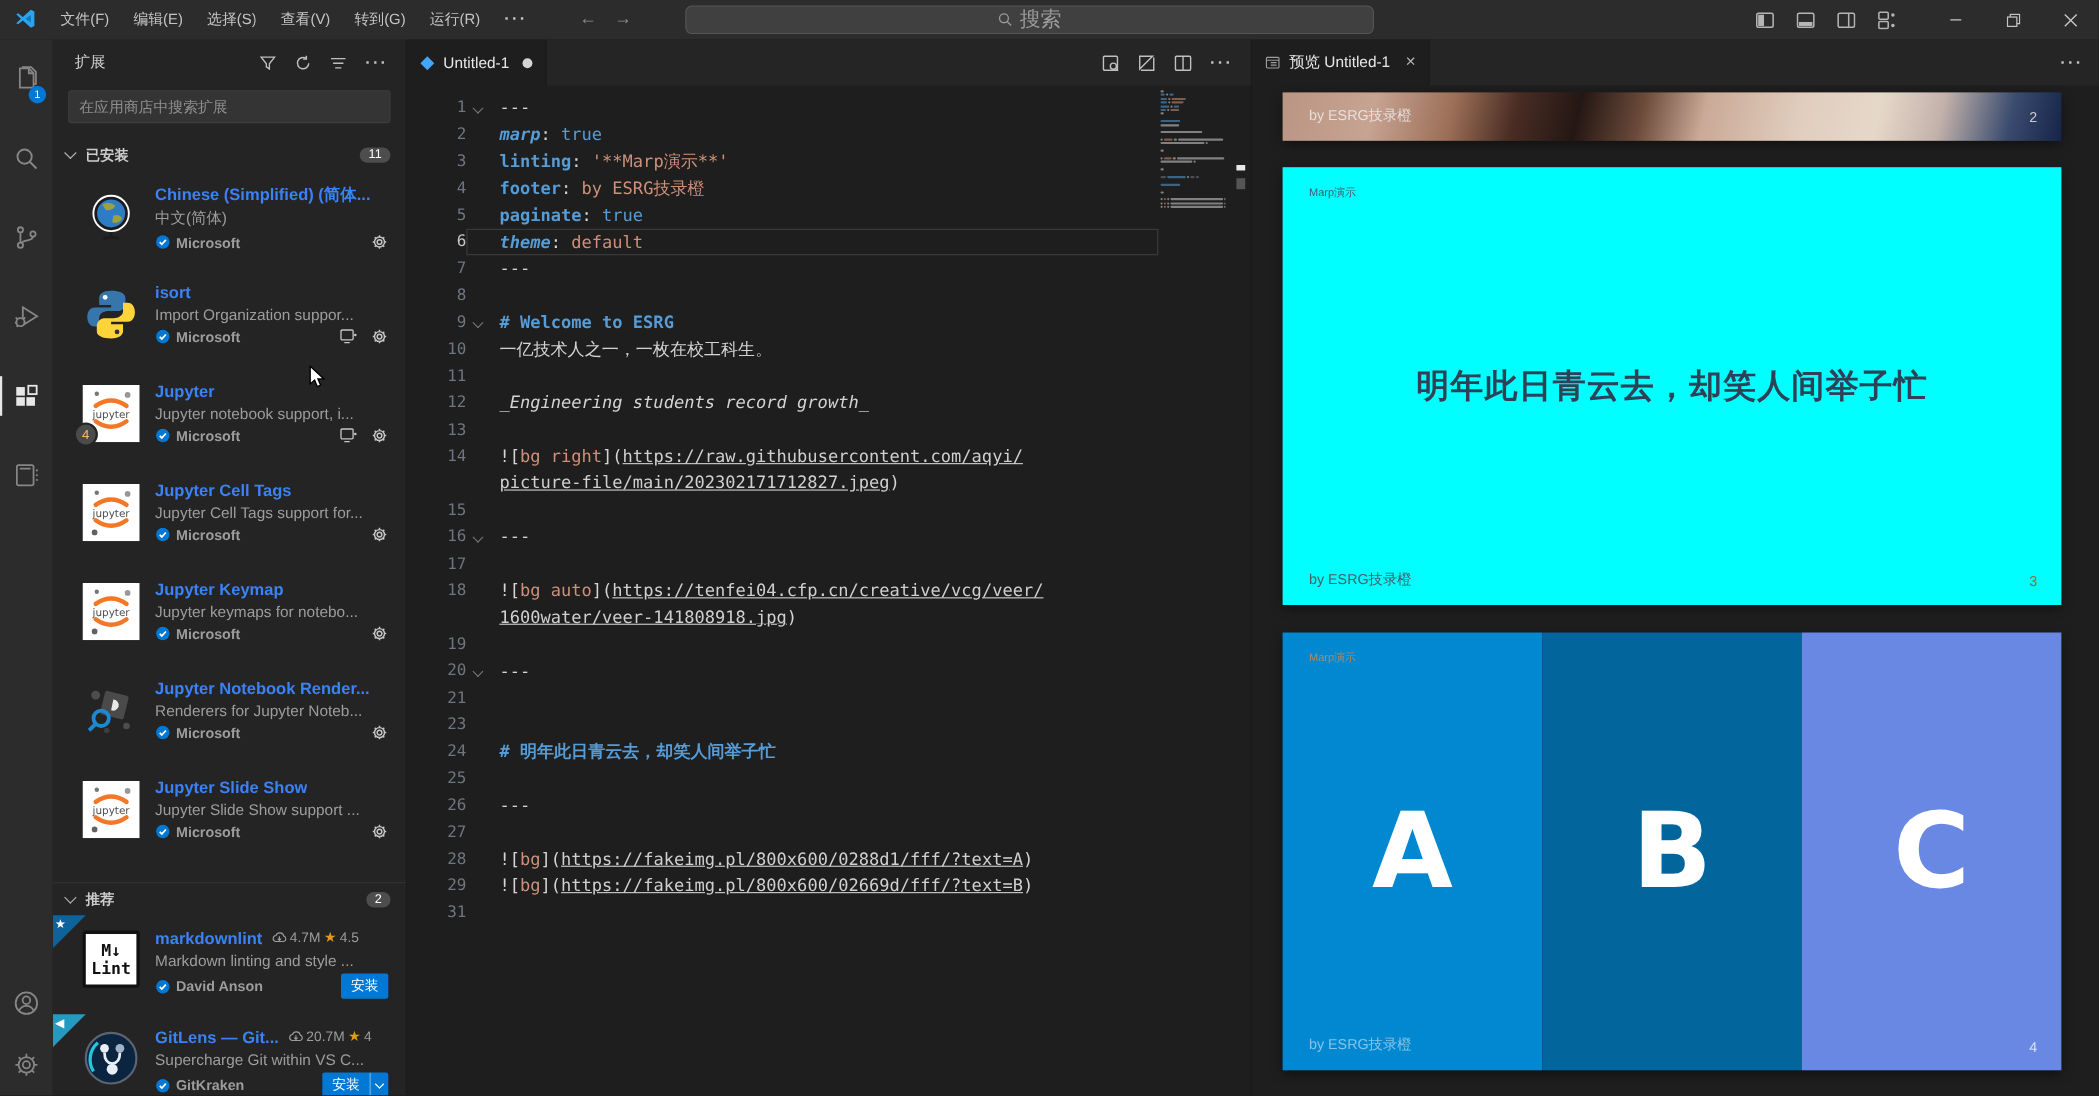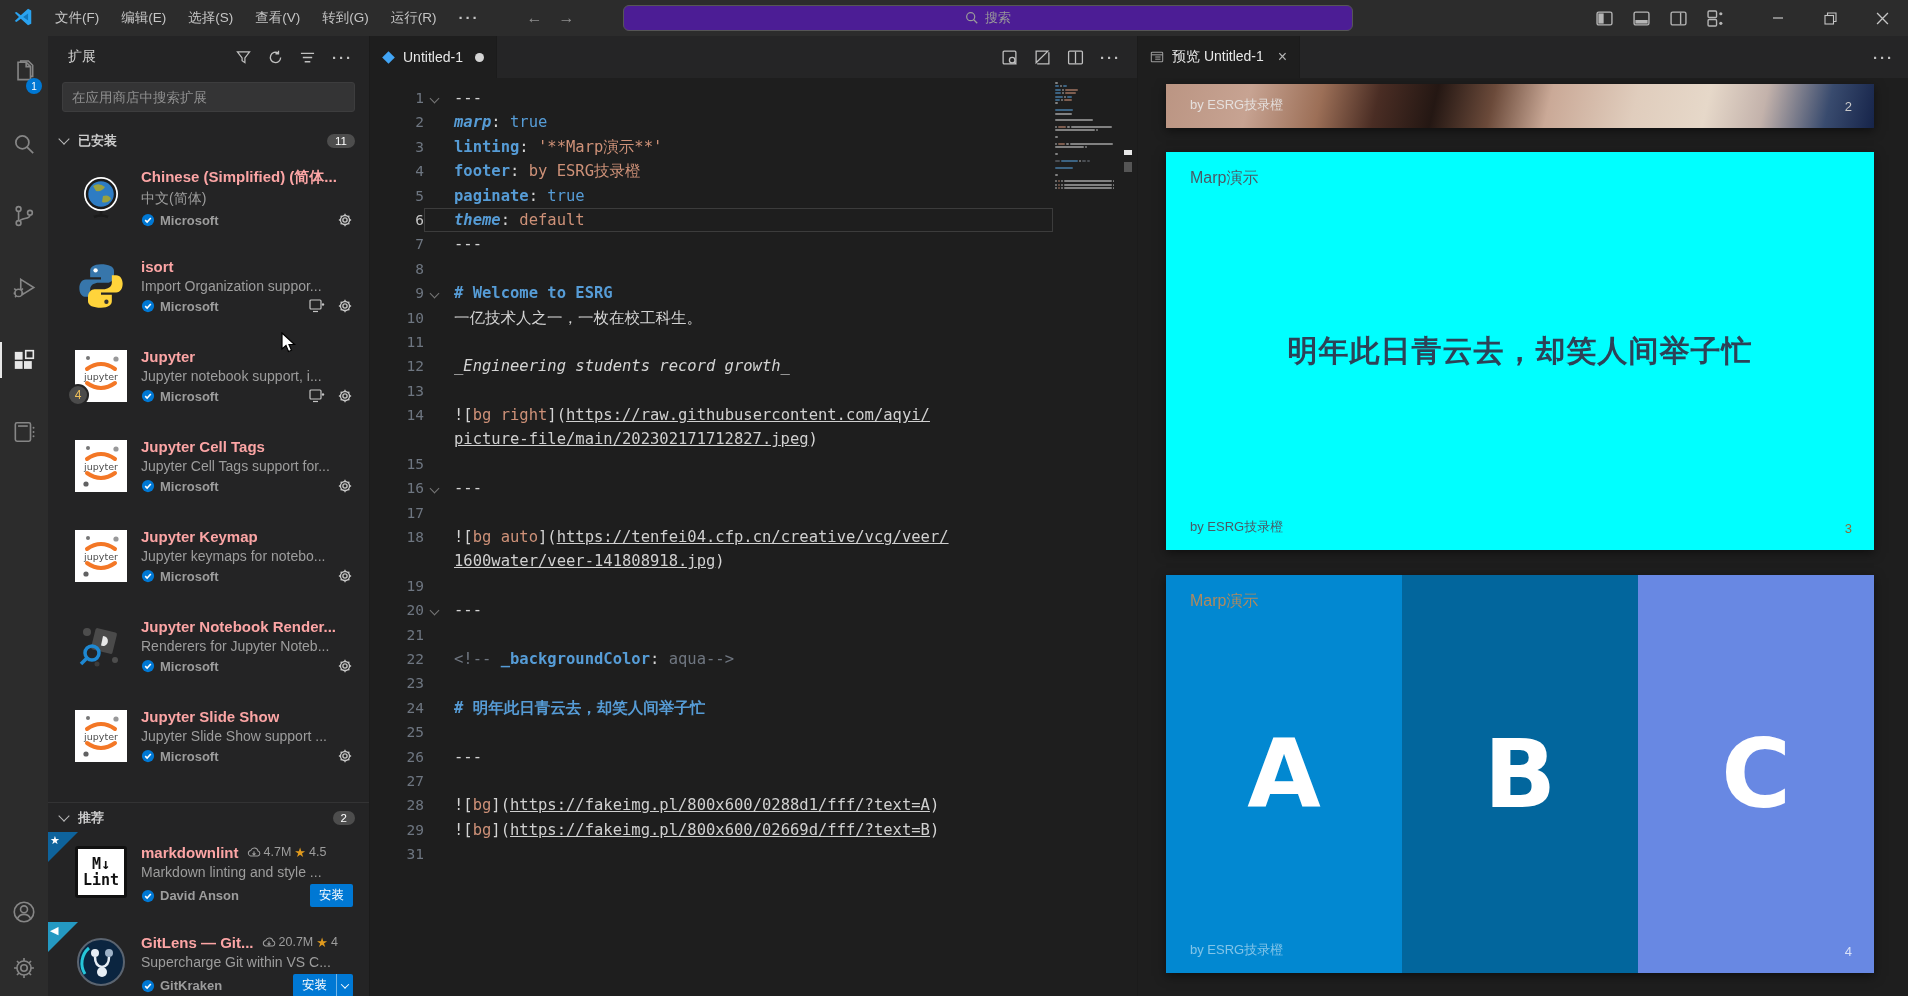--- a/index.html
+++ b/index.html
@@ -5,23 +5,23 @@
   * { box-sizing: border-box; margin:0; padding:0; }
   html,body { width:1908px; height:996px; overflow:hidden; background:#1e1e1e;
     font-family:"Liberation Sans","DejaVu Sans",sans-serif; }
   .app { position:relative; width:1908px; height:996px; background:#1e1e1e; color:#cccccc; }
 
   
   .titlebar { position:relative; height:36px; background:#2c2c2c; display:flex; align-items:center; font-size:13.5px; color:#c5c5c5; }
   .vslogo { width:22px; height:22px; margin:0 10px 0 12px; flex:0 0 auto; }
   .menu-item { padding:0 11px; height:26px; line-height:26px; border-radius:5px; cursor:default; }
   .nav-arrows { display:flex; gap:16px; margin-left:36px; color:#8f8f8f; font-size:16px; }
-  .searchbox { position:absolute; left:623px; top:5px; width:730px; height:26px; background:#4c1d95;
+  .searchbox { position:absolute; left:623px; top:5px; width:626px; height:26px; background:#404040;
     border:1px solid #565656; border-radius:6px; display:flex; align-items:center; justify-content:center;
-    color:#9a9a9a; font-size:13px; gap:6px; }
+    color:#9a9a9a; font-size:19px; gap:6px; }
   .tb-right { position:absolute; right:0; top:0; height:36px; display:flex; align-items:center; }
   .layout-icons { display:flex; gap:20px; margin-right:28px; }
   .win-btn { width:52px; height:36px; display:flex; align-items:center; justify-content:center; color:#c5c5c5; }
 
   
   .main { display:flex; height:960px; }
   .activitybar { width:48px; background:#2c2c2c; display:flex; flex-direction:column; flex:0 0 auto; }
   .ab-item { position:relative; height:72px; display:flex; align-items:center; justify-content:center; color:#868686; }
   .ab-item.active { color:#e7e7e7; }
   .ab-item.active::before { content:""; position:absolute; left:0; top:18px; bottom:18px; width:2px; background:#e7e7e7; }
@@ -47,21 +47,21 @@
   .section-header .count { margin-left:auto; background:#4d4d4d; color:#ffffff; border-radius:9px; padding:1px 8px;
     font-size:11.5px; font-weight:normal; }
   .section-header.reco { margin-top:16px; border-top:1px solid #333334; }
   .ext-row { position:relative; height:90px; display:flex; padding:12px 16px 10px 27px; gap:14px; }
   .ext-icon { position:relative; width:52px; height:52px; flex:0 0 auto; margin-top:2px; }
   .ext-icon svg, .ext-icon .iconbox { width:52px; height:52px; }
   .ext-num-badge { position:absolute; left:-8px; bottom:-4px; width:22px; height:22px; border-radius:50%; background:#4b4b4b;
     border:2px solid #242425; color:#f0c05a; font-size:12px; display:flex; align-items:center; justify-content:center; }
   .ext-body { flex:1; min-width:0; display:flex; flex-direction:column; }
   .ext-title-row { display:flex; align-items:baseline; gap:8px; white-space:nowrap; overflow:hidden; }
-  .ext-name { font-weight:bold; color:#fca5a5; font-size:15px; overflow:hidden; text-overflow:ellipsis; }
+  .ext-name { font-weight:bold; color:#3b82f6; font-size:15px; overflow:hidden; text-overflow:ellipsis; }
   .ext-stats { display:flex; align-items:center; gap:3px; color:#9d9d9d; font-size:12.5px; flex:0 0 auto; }
   .ext-stats .star { color:#e09a1e; font-size:13px; }
   .ext-desc { margin-top:3px; color:#9d9d9d; font-size:14px; white-space:nowrap; overflow:hidden; text-overflow:ellipsis; }
   .ext-foot { margin-top:4px; display:flex; align-items:center; }
   .ext-pub { display:flex; align-items:center; gap:5px; color:#9d9d9d; font-size:13px; font-weight:bold; white-space:nowrap;
     overflow:hidden; text-overflow:ellipsis; }
   .foot-right { margin-left:auto; display:flex; align-items:center; gap:12px; color:#c5c5c5;padding-left:28px; }
   .install-btn { display:flex; align-items:stretch; background:#0078d4; border-radius:2px; color:#ffffff; font-size:12.5px; overflow:hidden; }
   .install-btn .lbl { padding:3px 9px; }
   .install-btn .drop { border-left:1px solid rgba(255,255,255,.45); padding:3px 5px; display:flex; align-items:center; }
@@ -96,21 +96,21 @@
   .minimap .mrow { height:2px; margin-bottom:1.4px; display:flex; gap:1px; }
   .minimap .mrow b { display:block; height:2px; border-radius:1px; opacity:.55; }
   .oruler { position:absolute; right:0; top:0; bottom:0; width:16px; }
   .oruler .cursor-mark { position:absolute; top:72px; left:3px; width:8px; height:5px; background:#e8e8e8; }
   .oruler .dim-mark { position:absolute; top:84px; left:3px; width:8px; height:10px; background:#555; }
 
   
   .preview-group { flex:1; display:flex; flex-direction:column; background:#1e1e1e; min-width:0; }
   .preview-content { flex:1; overflow:hidden; padding-left:28px; }
   .slide { width:708px; box-shadow:0 3px 10px rgba(0,0,0,.5); position:relative; }
-  .slide .sh-header { position:absolute; top:16px; left:24px; font-size:16px; }
+  .slide .sh-header { position:absolute; top:16px; left:24px; font-size:10px; }
   .slide .sh-footer { position:absolute; bottom:14px; left:24px; font-size:13px; }
   .slide .sh-page { position:absolute; bottom:14px; right:22px; font-size:13px; }
   .slide-photo { margin-top:6px; height:44px; overflow:hidden;
     background:linear-gradient(103deg,#bb9583 0%,#c7a392 12%,#9c6f57 22%,#4a2d24 30%,#241713 38%,#6b4a3a 46%,#caa997 54%,#e0cdbd 66%,#e6d8c9 76%,#c3b2ab 84%,#394b6e 93%,#16244a 100%); }
   .slide-photo .sh-footer { color:rgba(235,235,235,.85); }
   .slide-photo .sh-page { color:#c9c9c9; }
   .slide-aqua { margin-top:24px; height:398px; }
   .slide-aqua .sh-header, .slide-aqua .sh-footer { color:#4a5a66; }
   .slide-aqua .sh-page { color:#8a6d3b; }
   .slide-aqua h1 { position:absolute; top:50%; left:0; right:0; transform:translateY(-50%); text-align:center;
@@ -684,21 +684,20 @@
             <div class="code-row"><span class="ln">14</span><span class="foldc"></span><span class="lc"><span class="tk-punc">![</span><span class="tk-str">bg right</span><span class="tk-punc">](</span><span class="tk-url">https://raw.githubusercontent.com/aqyi/</span></span></div>
             <div class="code-row"><span class="ln"></span><span class="foldc"></span><span class="lc"><span class="tk-url">picture-file/main/202302171712827.jpeg</span><span class="tk-punc">)</span></span></div>
             <div class="code-row"><span class="ln">15</span><span class="foldc"></span><span class="lc"></span></div>
             <div class="code-row"><span class="ln">16</span><span class="foldc"><i></i></span><span class="lc"><span class="tk-punc">---</span></span></div>
             <div class="code-row"><span class="ln">17</span><span class="foldc"></span><span class="lc"></span></div>
             <div class="code-row"><span class="ln">18</span><span class="foldc"></span><span class="lc"><span class="tk-punc">![</span><span class="tk-str">bg auto</span><span class="tk-punc">](</span><span class="tk-url">https://tenfei04.cfp.cn/creative/vcg/veer/</span></span></div>
             <div class="code-row"><span class="ln"></span><span class="foldc"></span><span class="lc"><span class="tk-url">1600water/veer-141808918.jpg</span><span class="tk-punc">)</span></span></div>
             <div class="code-row"><span class="ln">19</span><span class="foldc"></span><span class="lc"></span></div>
             <div class="code-row"><span class="ln">20</span><span class="foldc"><i></i></span><span class="lc"><span class="tk-punc">---</span></span></div>
             <div class="code-row"><span class="ln">21</span><span class="foldc"></span><span class="lc"></span></div>
-            <div class="code-row"><span class="ln">22</span><span class="foldc"></span><span class="lc"><span class="tk-cmt">&lt;!-- </span><span class="tk-key">_backgroundColor</span><span class="tk-punc">: </span><span class="tk-cmt">aqua</span><span class="tk-cmt">--&gt;</span></span></div>
             <div class="code-row"><span class="ln">23</span><span class="foldc"></span><span class="lc"></span></div>
             <div class="code-row"><span class="ln">24</span><span class="foldc"></span><span class="lc"><span class="tk-head"># 明年此日青云去，却笑人间举子忙</span></span></div>
             <div class="code-row"><span class="ln">25</span><span class="foldc"></span><span class="lc"></span></div>
             <div class="code-row"><span class="ln">26</span><span class="foldc"></span><span class="lc"><span class="tk-punc">---</span></span></div>
             <div class="code-row"><span class="ln">27</span><span class="foldc"></span><span class="lc"></span></div>
             <div class="code-row"><span class="ln">28</span><span class="foldc"></span><span class="lc"><span class="tk-punc">![</span><span class="tk-str">bg</span><span class="tk-punc">](</span><span class="tk-url">https://fakeimg.pl/800x600/0288d1/fff/?text=A</span><span class="tk-punc">)</span></span></div>
             <div class="code-row"><span class="ln">29</span><span class="foldc"></span><span class="lc"><span class="tk-punc">![</span><span class="tk-str">bg</span><span class="tk-punc">](</span><span class="tk-url">https://fakeimg.pl/800x600/02669d/fff/?text=B</span><span class="tk-punc">)</span></span></div>
             <div class="code-row"><span class="ln">31</span><span class="foldc"></span><span class="lc"></span></div>
           </div>
         <div class="minimap" id="minimap">

